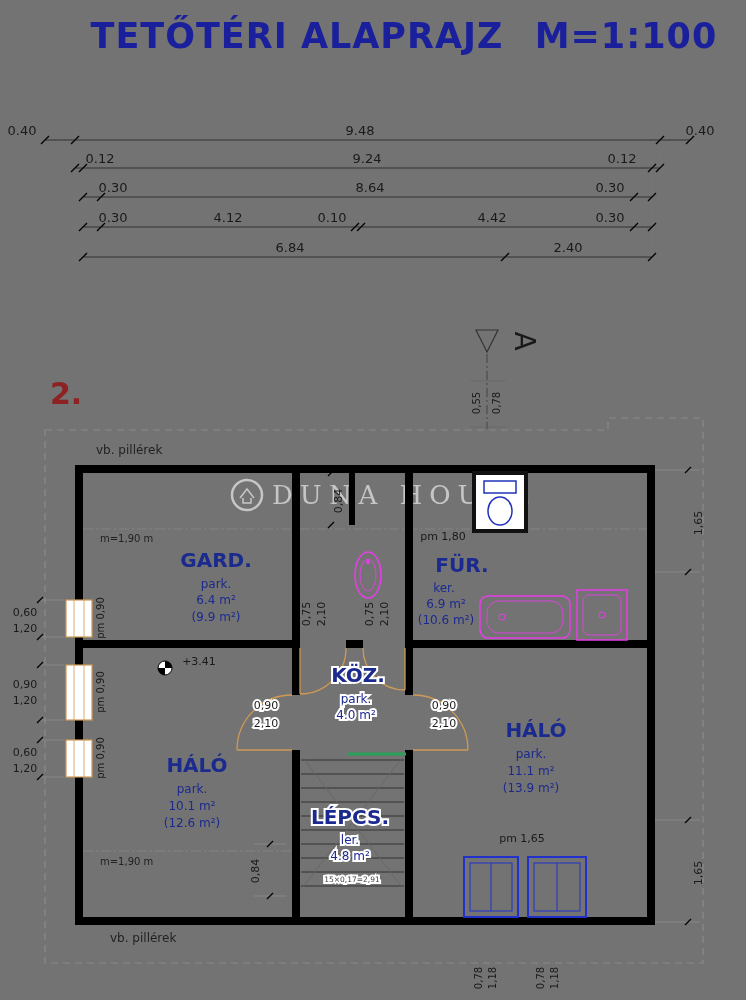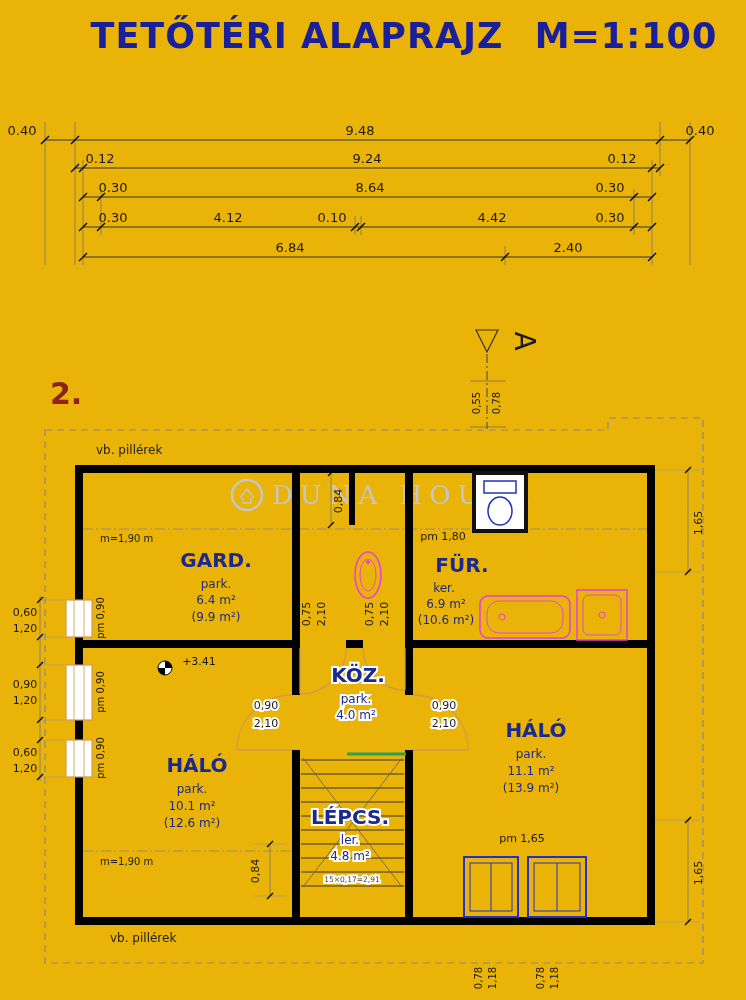--- a/index.html
+++ b/index.html
@@ -1,16 +1,16 @@
 <!DOCTYPE html>
 <html><head>
 <meta charset="utf-8">
 <style>
   html,body{margin:0;padding:0;background:#fff;}
-  .page{position:relative;width:746px;height:1000px;background:#eab308;font-family:"DejaVu Sans",sans-serif;overflow:hidden;}
+  .page{position:relative;width:746px;height:1000px;background:#737373;font-family:"DejaVu Sans",sans-serif;overflow:hidden;}
   svg{display:block;}
   text{font-family:"DejaVu Sans",sans-serif;fill:#1a1a1a;}
   .title{font-size:35px;font-weight:bold;fill:#1a1f9c;letter-spacing:1px;}
   .dim{font-size:13px;text-anchor:middle;}
   .dim-s{font-size:11px;text-anchor:middle;}
   .dim-xs{font-size:10px;text-anchor:middle;}
   .room-name{font-size:20px;font-weight:bold;fill:#1b2a8e;text-anchor:middle;}
   .room-sub{font-size:12px;fill:#1b2a8e;text-anchor:middle;}
   .note{font-size:12px;fill:#222222;}
   .small-note{font-size:10px;fill:#222222;}

